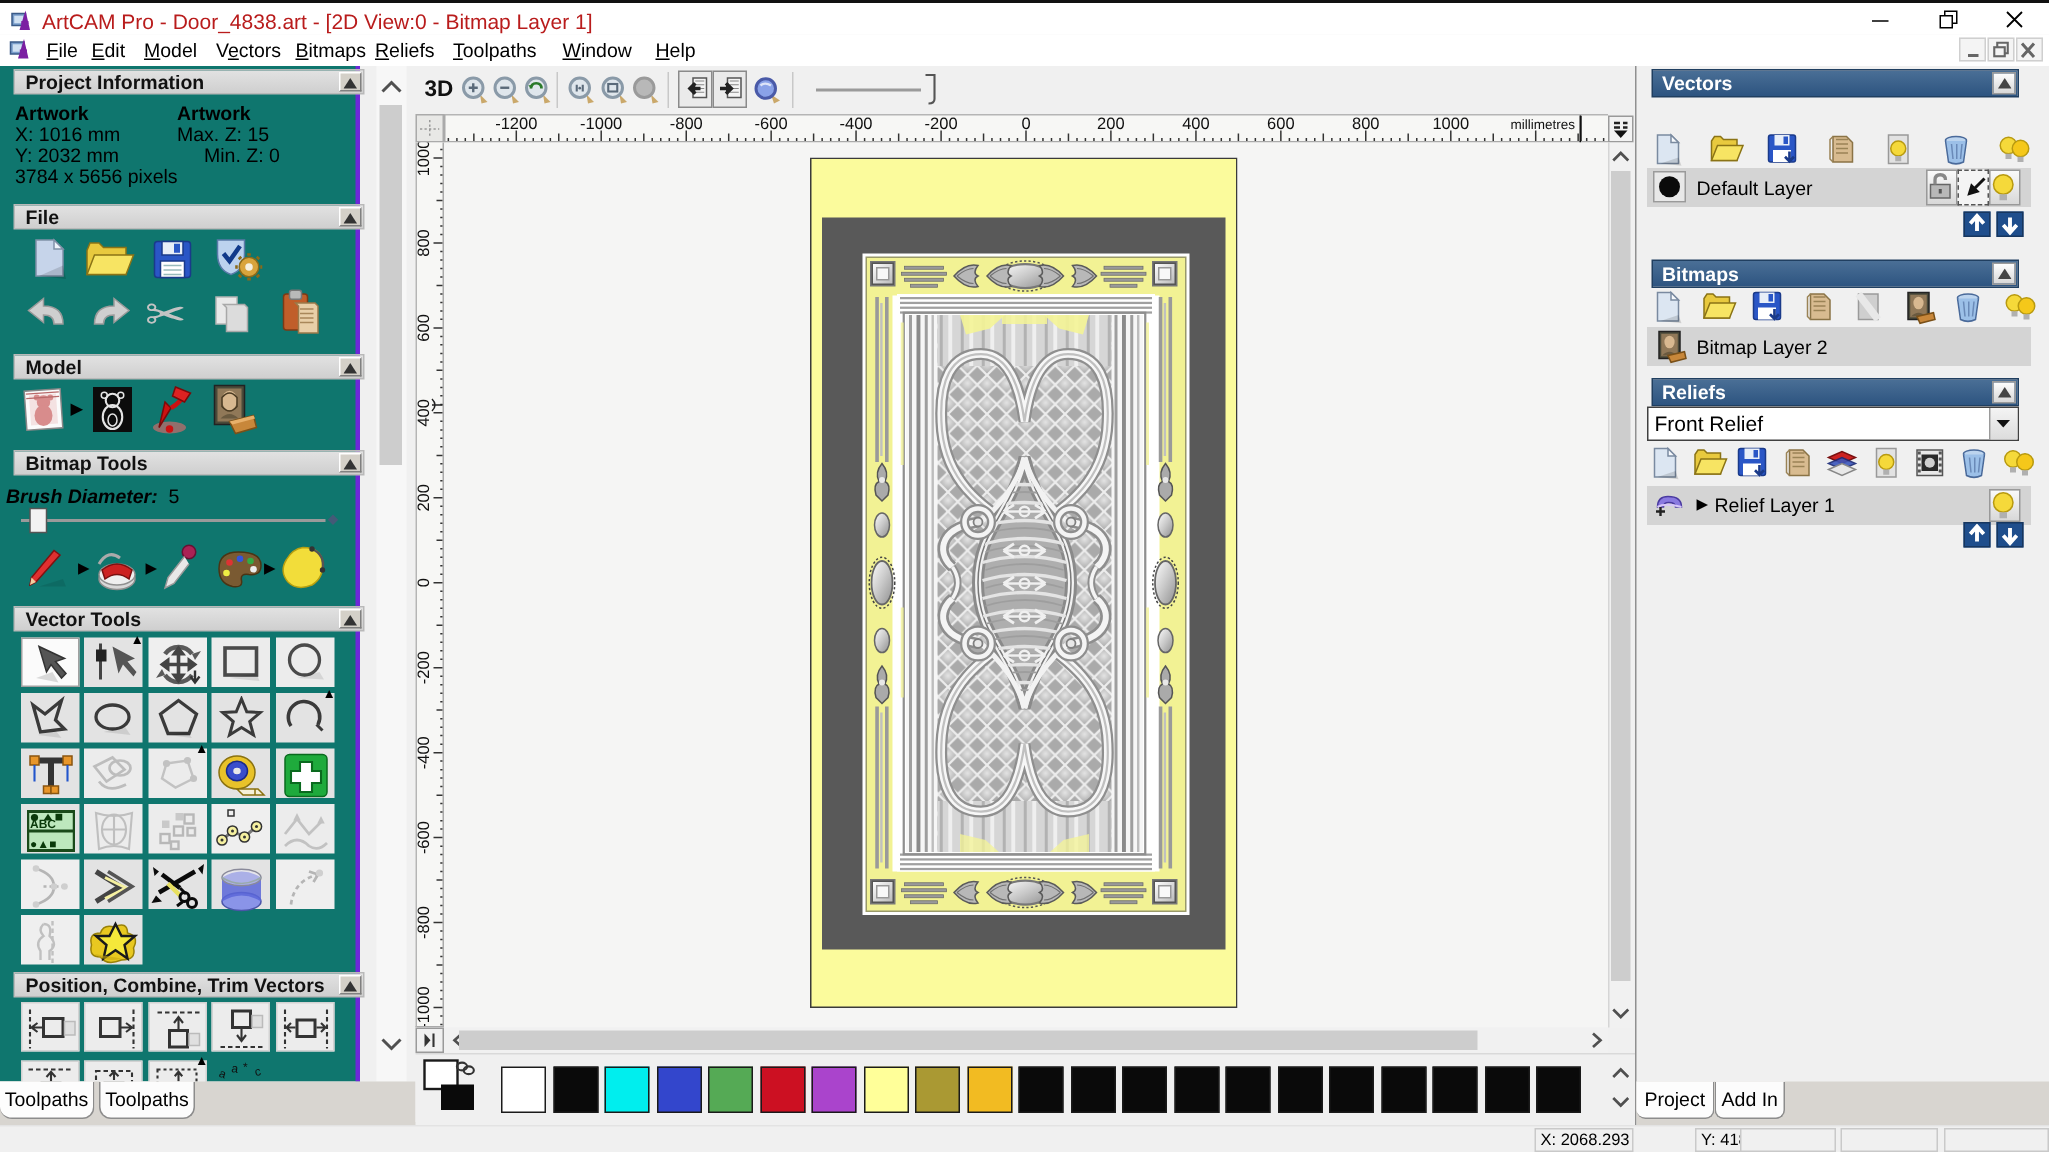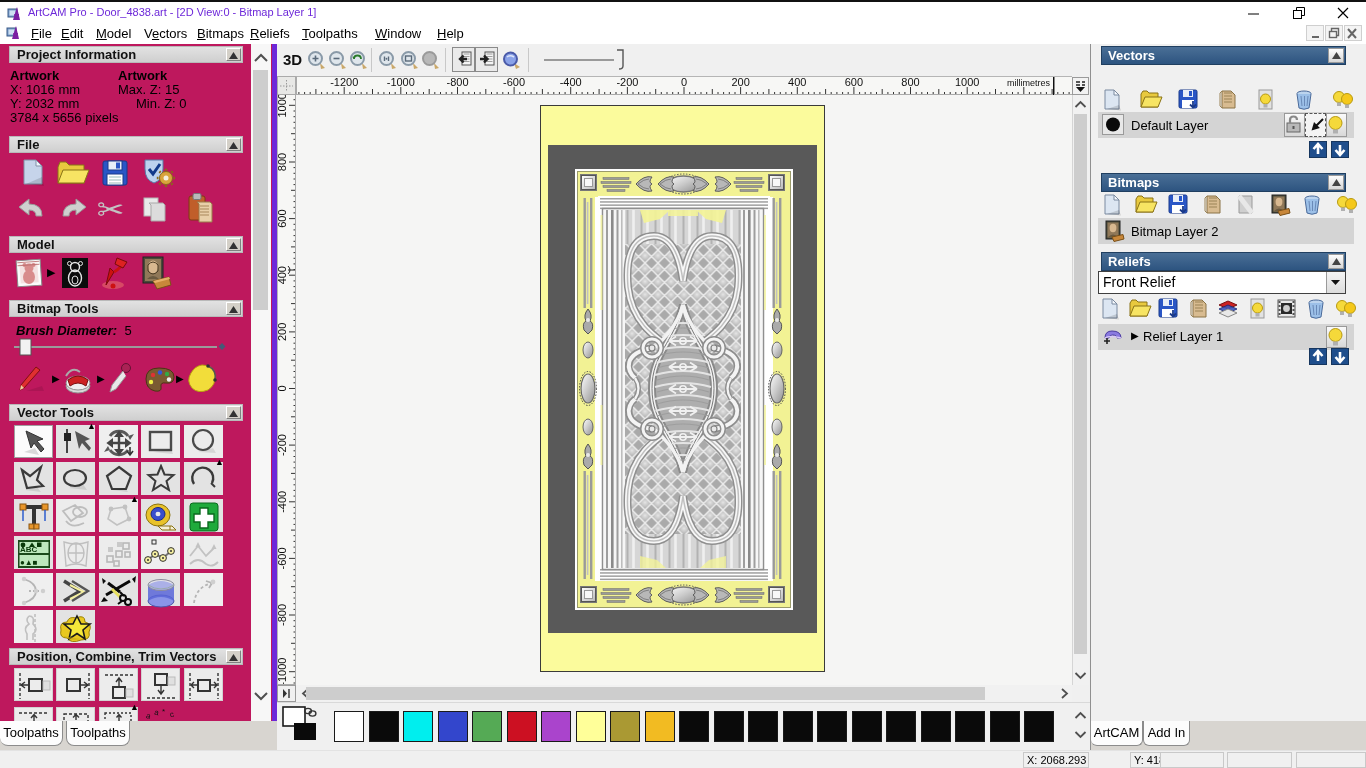--- a/index.html
+++ b/index.html
@@ -1,24 +1,24 @@
 <!DOCTYPE html>
 <html><head>
 <meta charset="utf-8">
 <style>
 * { margin:0; padding:0; box-sizing:border-box; }
 html,body { width:1366px; height:768px; overflow:hidden; font-family:"Liberation Sans", sans-serif; background:#f0f0f0; }
 .abs { position:absolute; }
 #titlebar { position:absolute; left:0; top:0; width:1366px; height:23px; background:#ffffff; border-top:2px solid #111; }
-#titlebar .ttext { position:absolute; left:28px; top:4px; font-size:11px; color:#6d28d9; }
+#titlebar .ttext { position:absolute; left:28px; top:4px; font-size:14px; color:#b91c1c; }
 .wbtn { position:absolute; top:1px; width:45px; height:21px; }
 #menubar { position:absolute; left:0; top:23px; width:1366px; height:21px; background:#ffffff; }
 .mitem { position:absolute; top:3px; font-size:13px; color:#000; }
 .mitem u { text-decoration:underline; }
-#leftpanel { position:absolute; left:0; top:44px; width:277px; height:677px; background:#be185d; border-right:5px solid #6d28d9; }
+#leftpanel { position:absolute; left:0; top:44px; width:240px; height:677px; background:#0f766e; border-right:3px solid #6d28d9; }
 .lhead { position:absolute; left:9px; width:234px; height:17px; background:linear-gradient(#e2e2e2,#cfcfcf); border:1px solid #b9b9b9; font-size:13px; font-weight:bold; color:#111; padding-left:7px; line-height:15px; }
 .lhead .up { position:absolute; right:1px; top:1px; width:15px; height:13px; background:#d4d0c8; border:1px solid #808080; border-top-color:#fff; border-left-color:#fff; text-align:center; }
 .lhead .up svg { display:block; margin:3px auto 0; }
 .ptext { position:absolute; font-size:13px; color:#000; }
 .toolbtn { position:absolute; width:39px; height:33px; background:#e3e3e3; }
 .toolbtn svg { display:block; margin:2px auto 0; }
 #toolbar2d { position:absolute; left:277px; top:44px; width:813px; height:32px; background:#f0f0f0; }
 #hruler { position:absolute; left:296px; top:76px; width:776px; height:19px; background:#f4f4f2; border:1px solid #aaa; border-right:none; }
 #vruler { position:absolute; left:277px; top:95px; width:19px; height:590px; background:#f4f4f2; border:1px solid #aaa; border-top:none; }
 #rulercorner { position:absolute; left:277px; top:76px; width:19px; height:19px; background:#e8e8e6; border:1px solid #aaa; }
@@ -197,21 +197,21 @@
    <path d="M8 24 Q14 18 20 24" fill="#6a5a40"></path>
    <path d="M14 26 L30 22 L32 30 L18 34 Z" fill="#c8873a" stroke="#7a5018"></path>
    <path d="M14 26 L30 22 L31 24 L16 28 Z" fill="#e8b06a"></path>
  </svg>
 
  <div class="lhead" style="top:256px">Bitmap Tools<span class="up">
         <svg width="9" height="8">
           <path d="M4.5 0 L9 7 H0 Z" fill="#333"></path>
         </svg>
       </span></div>
- <div class="ptext" style="left:16px;top:279px;font-weight:bold;font-style:italic">Brush Diameter:&nbsp; <span style="font-weight:normal;font-style:normal">5</span></div>
+ <div class="ptext" style="left:4px;top:279px;font-weight:bold;font-style:italic">Brush Diameter:&nbsp; <span style="font-weight:normal;font-style:normal">5</span></div>
  <svg class="abs" style="left:12px;top:294px" width="215" height="18" viewBox="0 0 215 18">
    <path d="M2 9 H205" stroke="#9a9a9a" stroke-width="2"></path>
    <rect x="8" y="1" width="11" height="16" fill="#f2f2f2" stroke="#555"></rect>
    <path d="M210 5 l3.5 3.5 l-3.5 3.5 l-3.5 -3.5 Z" fill="#445a77"></path>
  </svg>
 
  <svg class="abs" style="left:16px;top:320px" width="32" height="30" viewBox="0 0 32 30">
    <path d="M4 26 L8 24 L24 6 L20 3 L5 21 Z" fill="#e03030" stroke="#801010"></path>
    <path d="M4 26 L8 24 L5 21 Z" fill="#f0d0a0"></path>
    <path d="M10 27 L28 27 L26 22" fill="#00000018"></path>
@@ -1257,20 +1257,20 @@
         <path d="M8 2 L8 12 M3.5 7 L8 2 L12.5 7" stroke="#fff" stroke-width="2.6" fill="none"></path>
       </svg>
     </div>
     <div class="abs" style="left:240px;top:304px;width:18px;height:17px;background:#1f4e8c;border:1px solid #16365f">
       <svg width="16" height="15">
         <path d="M8 3 L8 13 M3.5 8 L8 13 L12.5 8" stroke="#fff" stroke-width="2.6" fill="none"></path>
       </svg>
     </div>
 </div>
 <div class="abs" style="left:1091px;top:721px;width:275px;height:29px;background:#d8d5d0"></div>
-<div class="tab" style="left:1091px;top:721px;width:52px;height:25px;border-top:none;border-left:none;background:#fdfdfd;line-height:23px">ArtCAM</div>
+<div class="tab" style="left:1091px;top:721px;width:52px;height:25px;border-top:none;border-left:none;background:#fdfdfd;line-height:23px">Project</div>
 <div class="tab" style="left:1143px;top:721px;width:47px;height:25px;border-top:none;line-height:23px">Add In</div>
 <div id="statusbar"></div>
 <div class="scell" style="left:1023px;width:66px;padding:1px 2px 0 3px">X: 2068.293</div>
 <div class="scell" style="left:1130px;width:76px;padding:1px 2px 0 3px">Y: 418.184</div>
 <div class="scell" style="left:1160px;width:64px"></div>
 <div class="scell" style="left:1227px;width:65px"></div>
 <div class="scell" style="left:1296px;width:70px"></div>
 
 </body></html>

